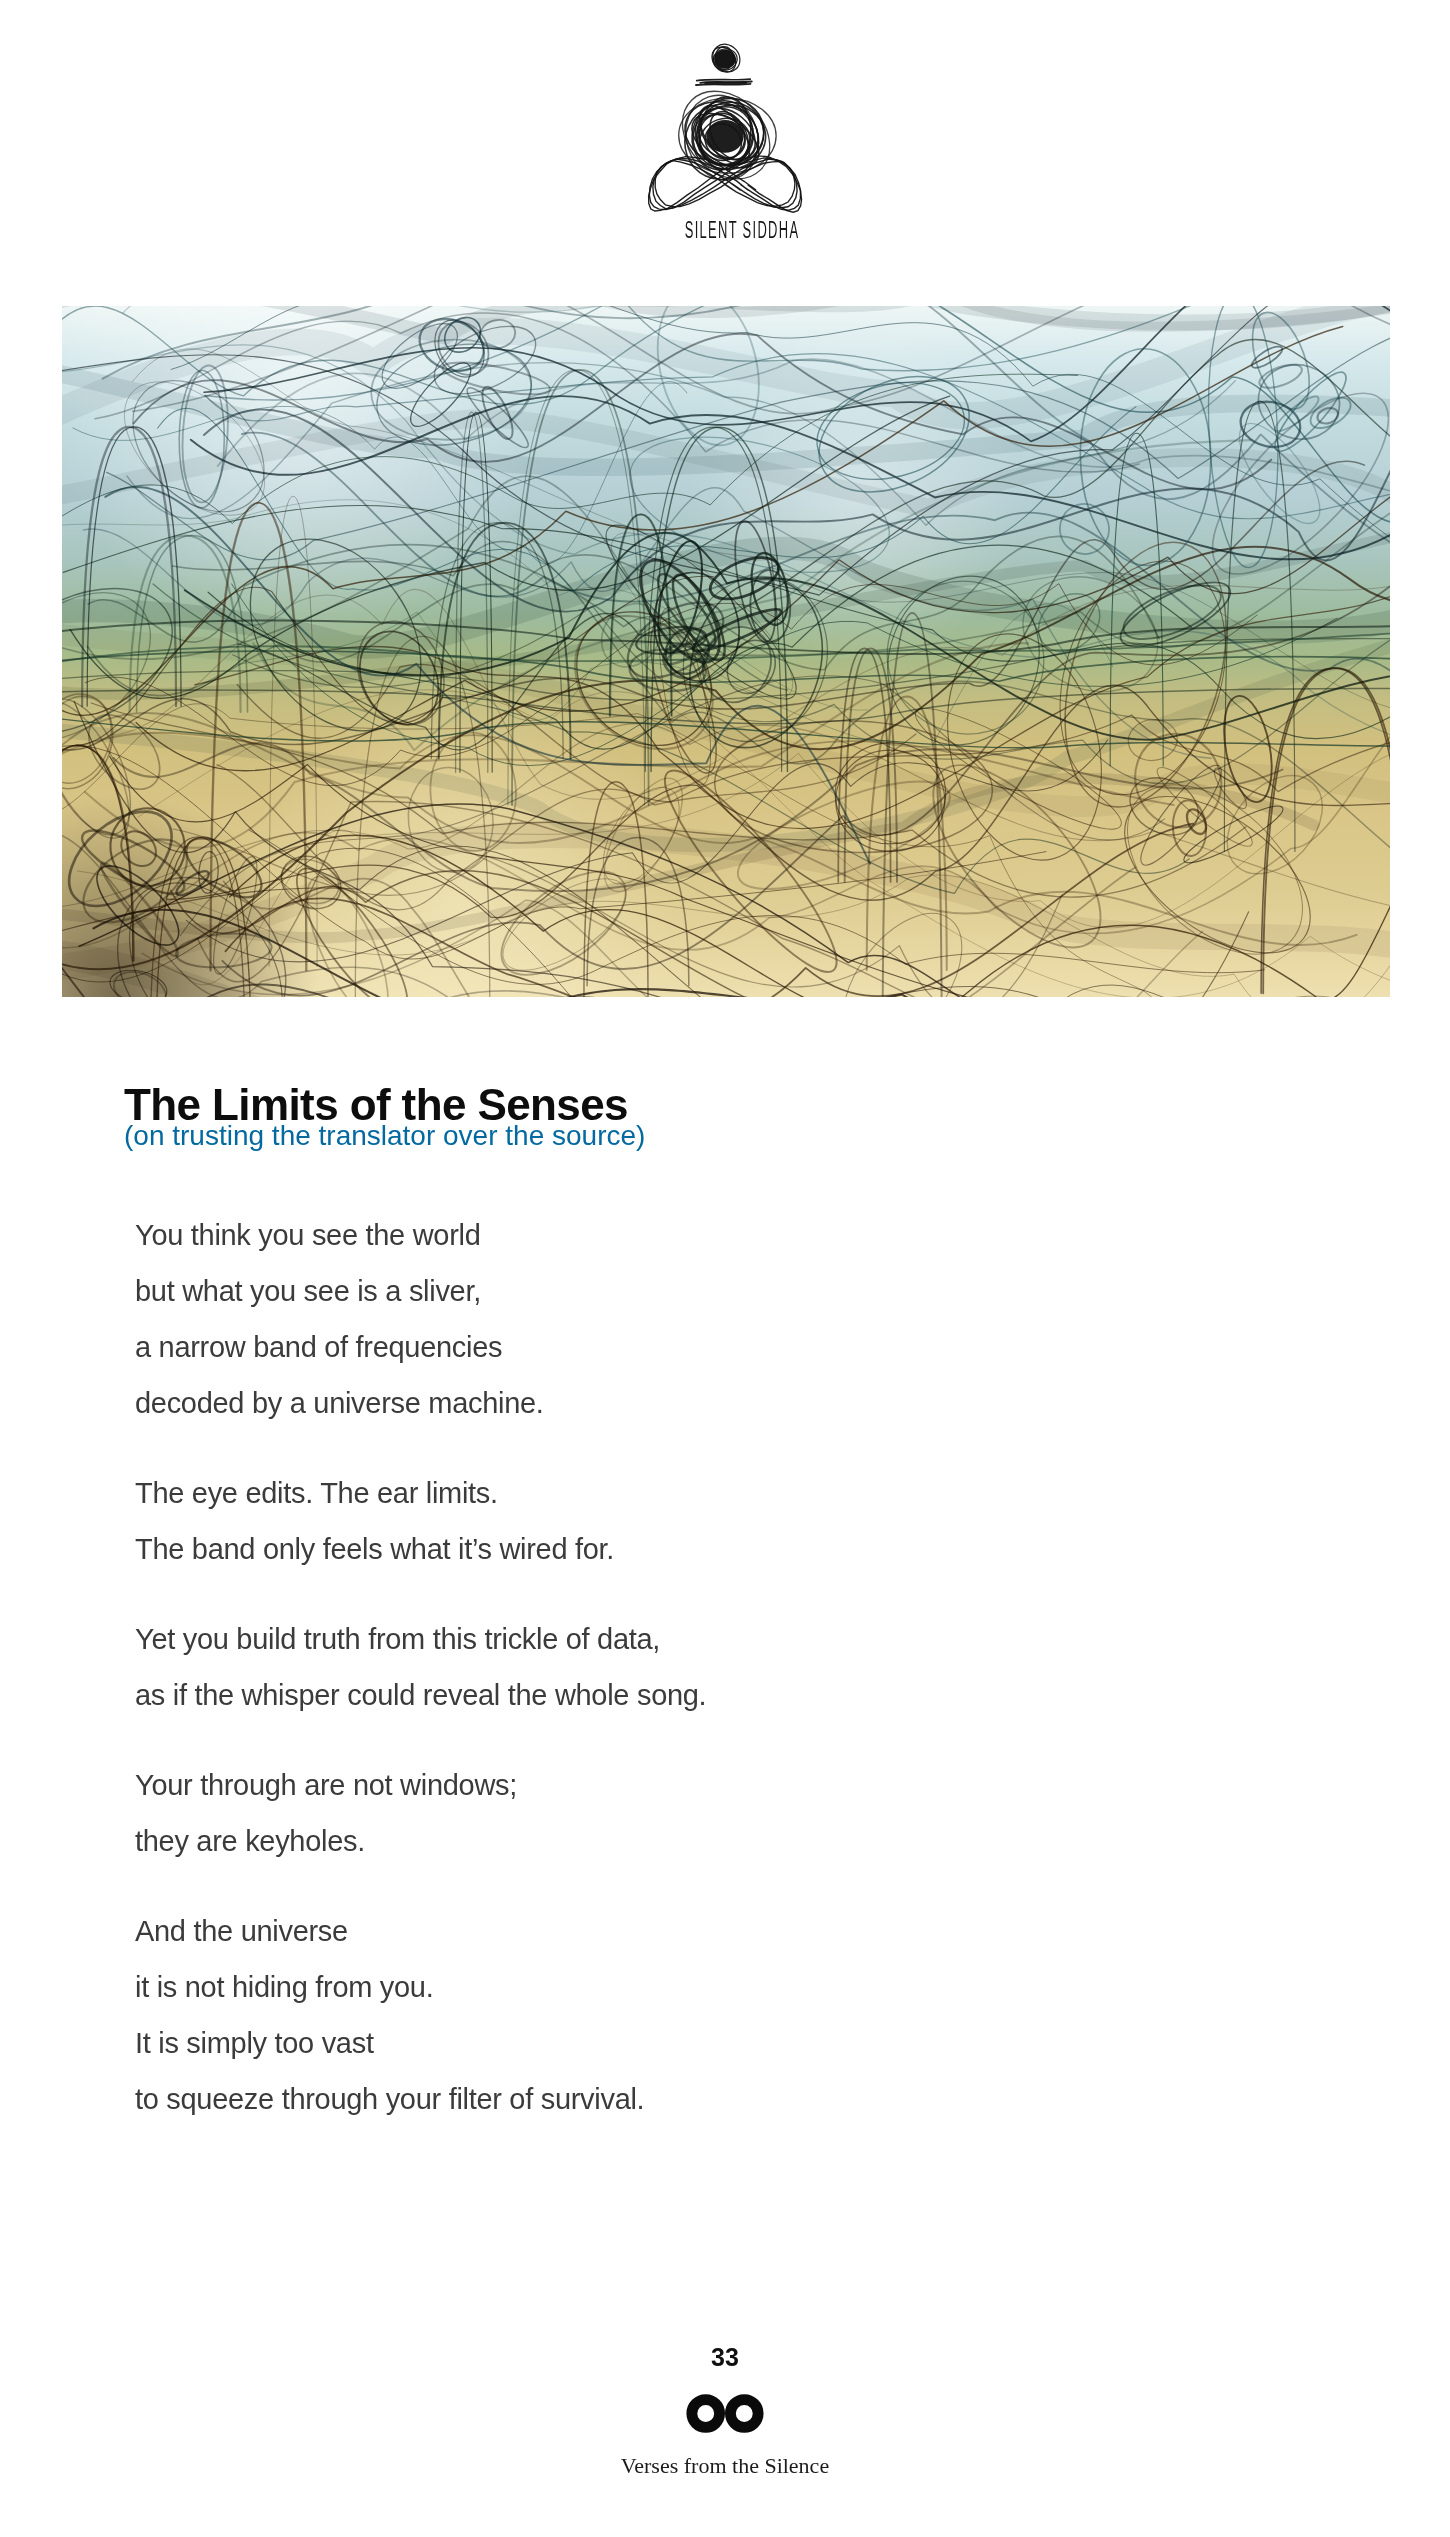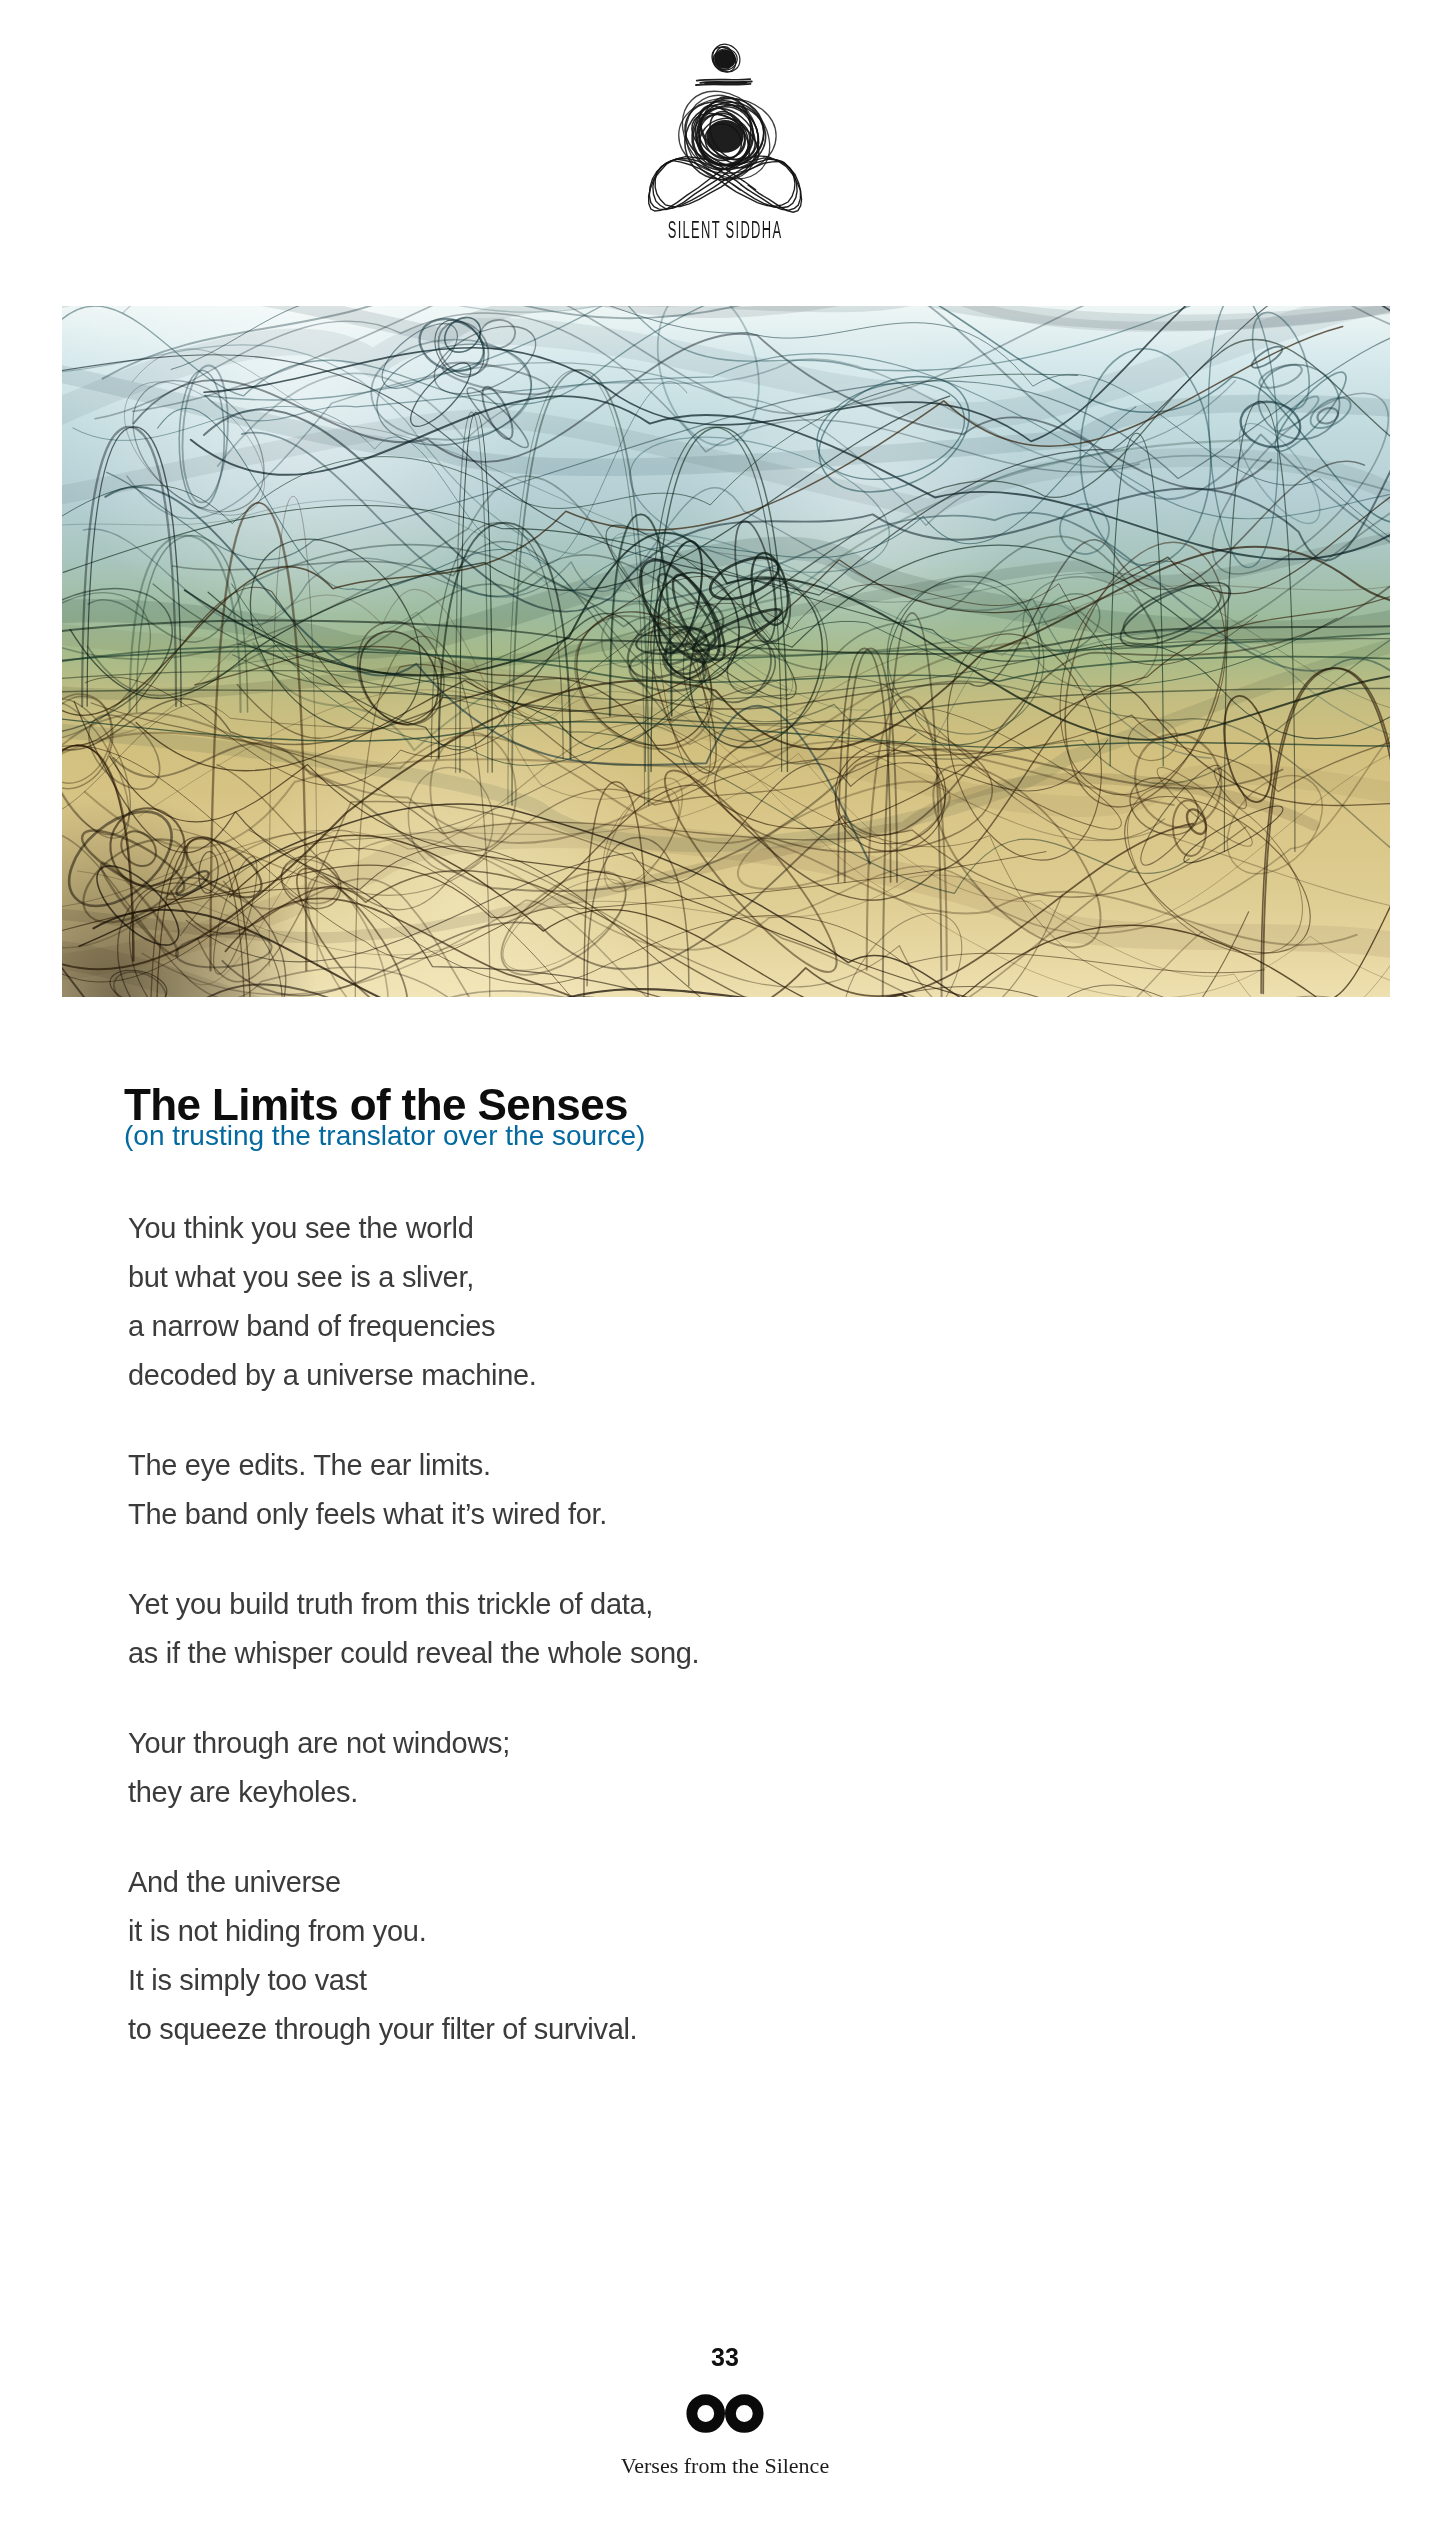--- a/index.html
+++ b/index.html
@@ -3,21 +3,21 @@
 <meta charset="utf-8">
 <style>
   html,body{margin:0;padding:0;background:#ffffff;}
   body{width:1450px;height:2538px;position:relative;overflow:hidden;
        font-family:"Liberation Sans",sans-serif;}
 
   .page{position:absolute;inset:0;background:#ffffff;}
 
   
   .logo-wrap{position:absolute;top:35px;left:50%;transform:translateX(-50%);
-             width:193px;text-align:center;}
+             width:193px;text-align:right;}
   .logo-wrap svg{display:block;margin:0 auto;}
   .logo-text{display:inline-block;margin-top:2.4px;font-size:18px;font-weight:500;
              letter-spacing:1.8px;color:#171717;white-space:nowrap;
              transform:scale(0.72,1.28);transform-origin:center top;}
 
   
   .artwork{position:absolute;left:62px;top:306px;width:1328px;height:691px;
     background:
       radial-gradient(circle at 18% 13%, rgba(255,255,255,.55), rgba(255,255,255,0) 20%),
       radial-gradient(circle at 60% 27%, rgba(255,255,255,.40), rgba(255,255,255,0) 18%),
@@ -28,21 +28,21 @@
         #d9c688 74%,#ddcc90 84%,#e6d6a0 93%,#eee0b0 100%);}
   .artwork svg{position:absolute;left:0;top:0;width:100%;height:100%;}
 
   
   .poem-title{position:absolute;left:124px;top:1052px;font-size:44px;line-height:48px;
               font-weight:700;letter-spacing:-0.6px;color:#0d0d0d;}
   .poem-subtitle{position:absolute;left:124px;top:1118px;font-size:28px;line-height:35px;
                  font-weight:300;color:#0369a1;}
   .poem{position:absolute;left:124px;top:1202px;color:#3b3b3b;}
   .stanza{margin:0 0 45px 0;}
-  .line{margin:4px;font-size:29px;line-height:45px;font-weight:300;letter-spacing:-0.3px;
+  .line{margin:11px;font-size:29px;line-height:45px;font-weight:300;letter-spacing:-0.3px;
         white-space:nowrap;}
 
   
   .page-number{position:absolute;left:0;top:2343px;width:100%;text-align:center;
                font-size:25px;font-weight:700;color:#101010;}
   .footer-infinity{position:absolute;left:50%;top:2390px;transform:translateX(-50%);}
   .book-title{position:absolute;left:0;top:2453px;width:100%;text-align:center;
               font-size:22px;font-weight:400;color:#1c1c1c;font-family:Liberation Serif, serif;}
 </style>
 </head>

